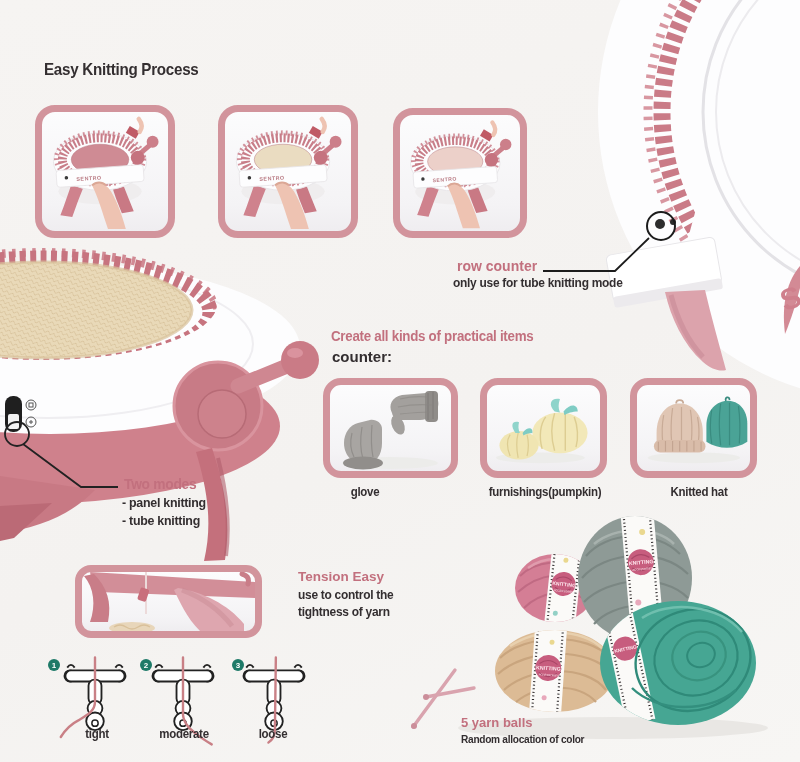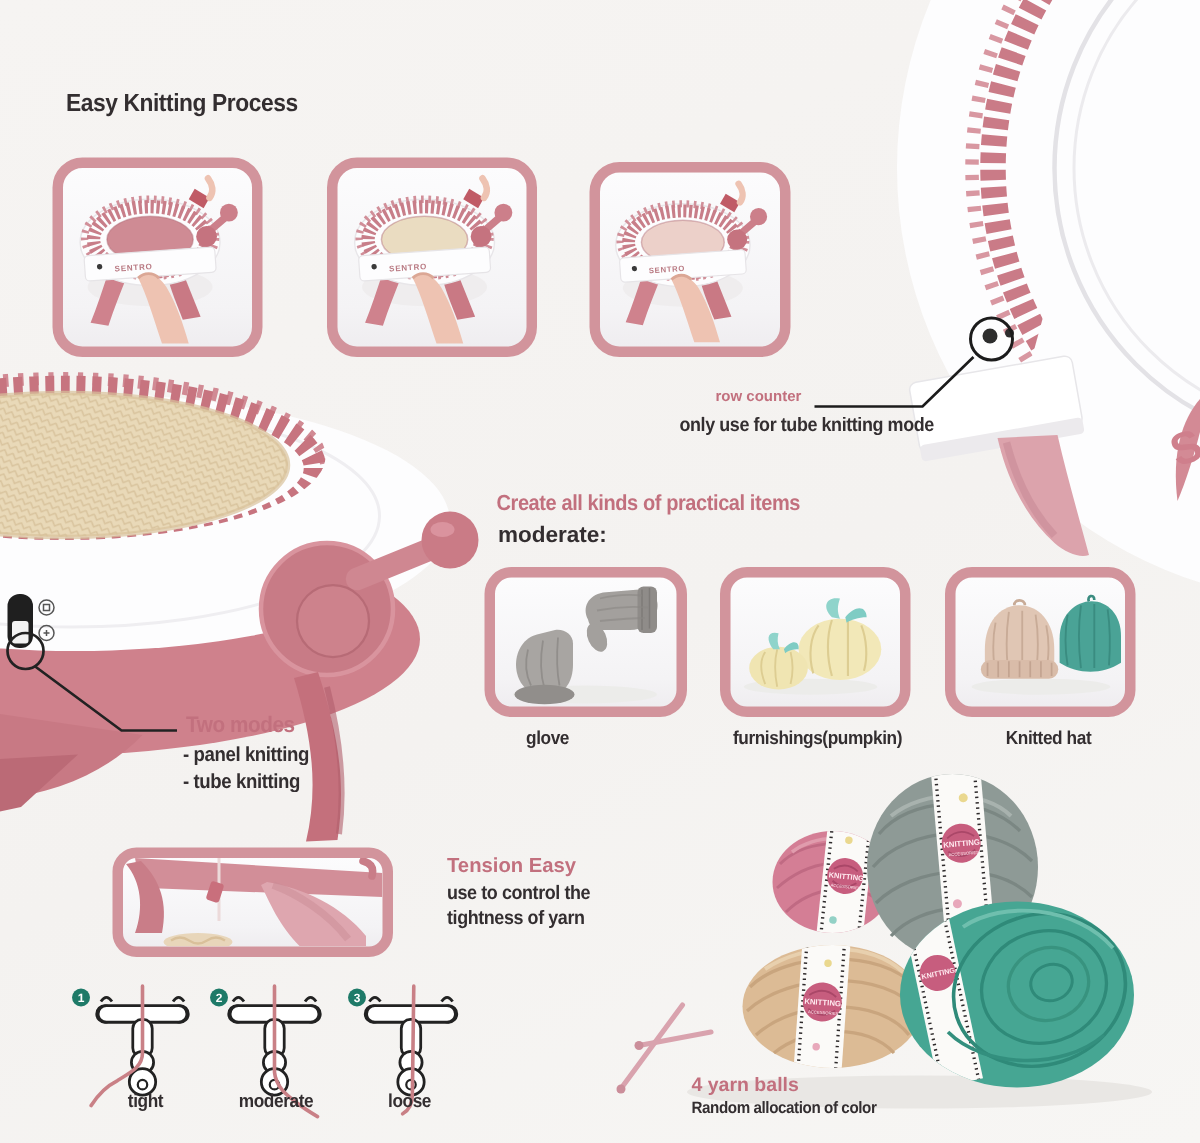--- a/index.html
+++ b/index.html
@@ -155,29 +155,29 @@
   <div class="pbox" style="left:393px;top:108px;width:134px;height:130px">
     <svg width="120" height="116" viewBox="0 0 126 120" style="--inner:#ecd0c9">
         <use href="#mini-machine"></use>
       </svg>
   </div>
 
   <svg class="abs" style="left:440px;top:195px" width="260" height="110" viewBox="0 0 260 110">
     <circle cx="221" cy="31" r="14" fill="none" stroke="#1c1c1c" stroke-width="2"></circle>
     <polyline points="103,76 175,76 209,43" fill="none" stroke="#1c1c1c" stroke-width="1.8"></polyline>
   </svg>
-  <div class="abs t pink" style="left:477px;top:259px;font-size:10px">row counter</div>
+  <div class="abs t pink" style="left:457px;top:259px;font-size:14px">row counter</div>
   <div class="abs t dark cond" style="left:453px;top:276px;font-size:13px">only use for tube knitting mode</div>
 
   <div class="abs t pink cond" style="left:124px;top:476px;font-size:15px">Two modes</div>
   <div class="abs t dark cond" style="left:122px;top:496px;font-size:13.5px">- panel knitting</div>
   <div class="abs t dark cond" style="left:122px;top:514px;font-size:13.5px">- tube knitting</div>
 
   <div class="abs t pink cond" style="left:331px;top:329px;font-size:14.5px">Create all kinds of practical items</div>
-  <div class="abs t dark" style="left:332px;top:349px;font-size:15px">moderate:</div>
+  <div class="abs t dark" style="left:332px;top:349px;font-size:15px">counter:</div>
 
   <div class="pbox ibox" style="left:323px;top:378px;width:135px;height:100px">
     <svg width="121" height="86" viewBox="0 0 121 86">
       <ellipse cx="60" cy="78" rx="48" ry="6" fill="#ececea"></ellipse>
       <path d="M62,28 C58,20 62,12 72,10 L96,8 C105,8 110,14 108,22 C106,30 98,35 90,35 L72,35 C66,35 63,33 62,28 Z" fill="#a3a09d"></path>
       <ellipse cx="68" cy="40" rx="6" ry="10" transform="rotate(-24 68 40)" fill="#a3a09d"></ellipse>
       <rect x="95" y="6" width="13" height="31" rx="4" fill="#8f8c89"></rect>
       <path d="M98,8 v27 M103,7 v27" stroke="#7e7b78" stroke-width="1"></path>
       <path d="M28,38 C20,40 14,48 14,58 C14,70 22,79 34,79 C46,79 52,70 52,58 L52,44 C52,38 46,34 40,35 Z" fill="#a8a5a2"></path>
       <path d="M22,48 C20,56 20,64 24,72 M32,42 C30,54 30,64 33,74 M42,40 C41,52 41,62 43,72" stroke="#918e8b" stroke-width="1.2" fill="none"></path>
@@ -346,16 +346,16 @@
     </g>
 
     <g>
       <path d="M28,199 L76,190" stroke="#d9a3ae" stroke-width="3.4" stroke-linecap="round"></path>
       <path d="M57,172 L15,229" stroke="#d9a3ae" stroke-width="3.4" stroke-linecap="round"></path>
       <circle cx="16" cy="228" r="3" fill="#cb8e9a"></circle>
       <circle cx="28" cy="199" r="3" fill="#cb8e9a"></circle>
     </g>
   </svg>
 
-  <div class="abs t pink" style="left:461px;top:716px;font-size:13px">4 yarn balls</div>
+  <div class="abs t pink" style="left:461px;top:716px;font-size:13px">5 yarn balls</div>
   <div class="abs t dark cond" style="left:461px;top:733px;font-size:11px">Random allocation of color</div>
 
 </div>
 
 </body></html>

